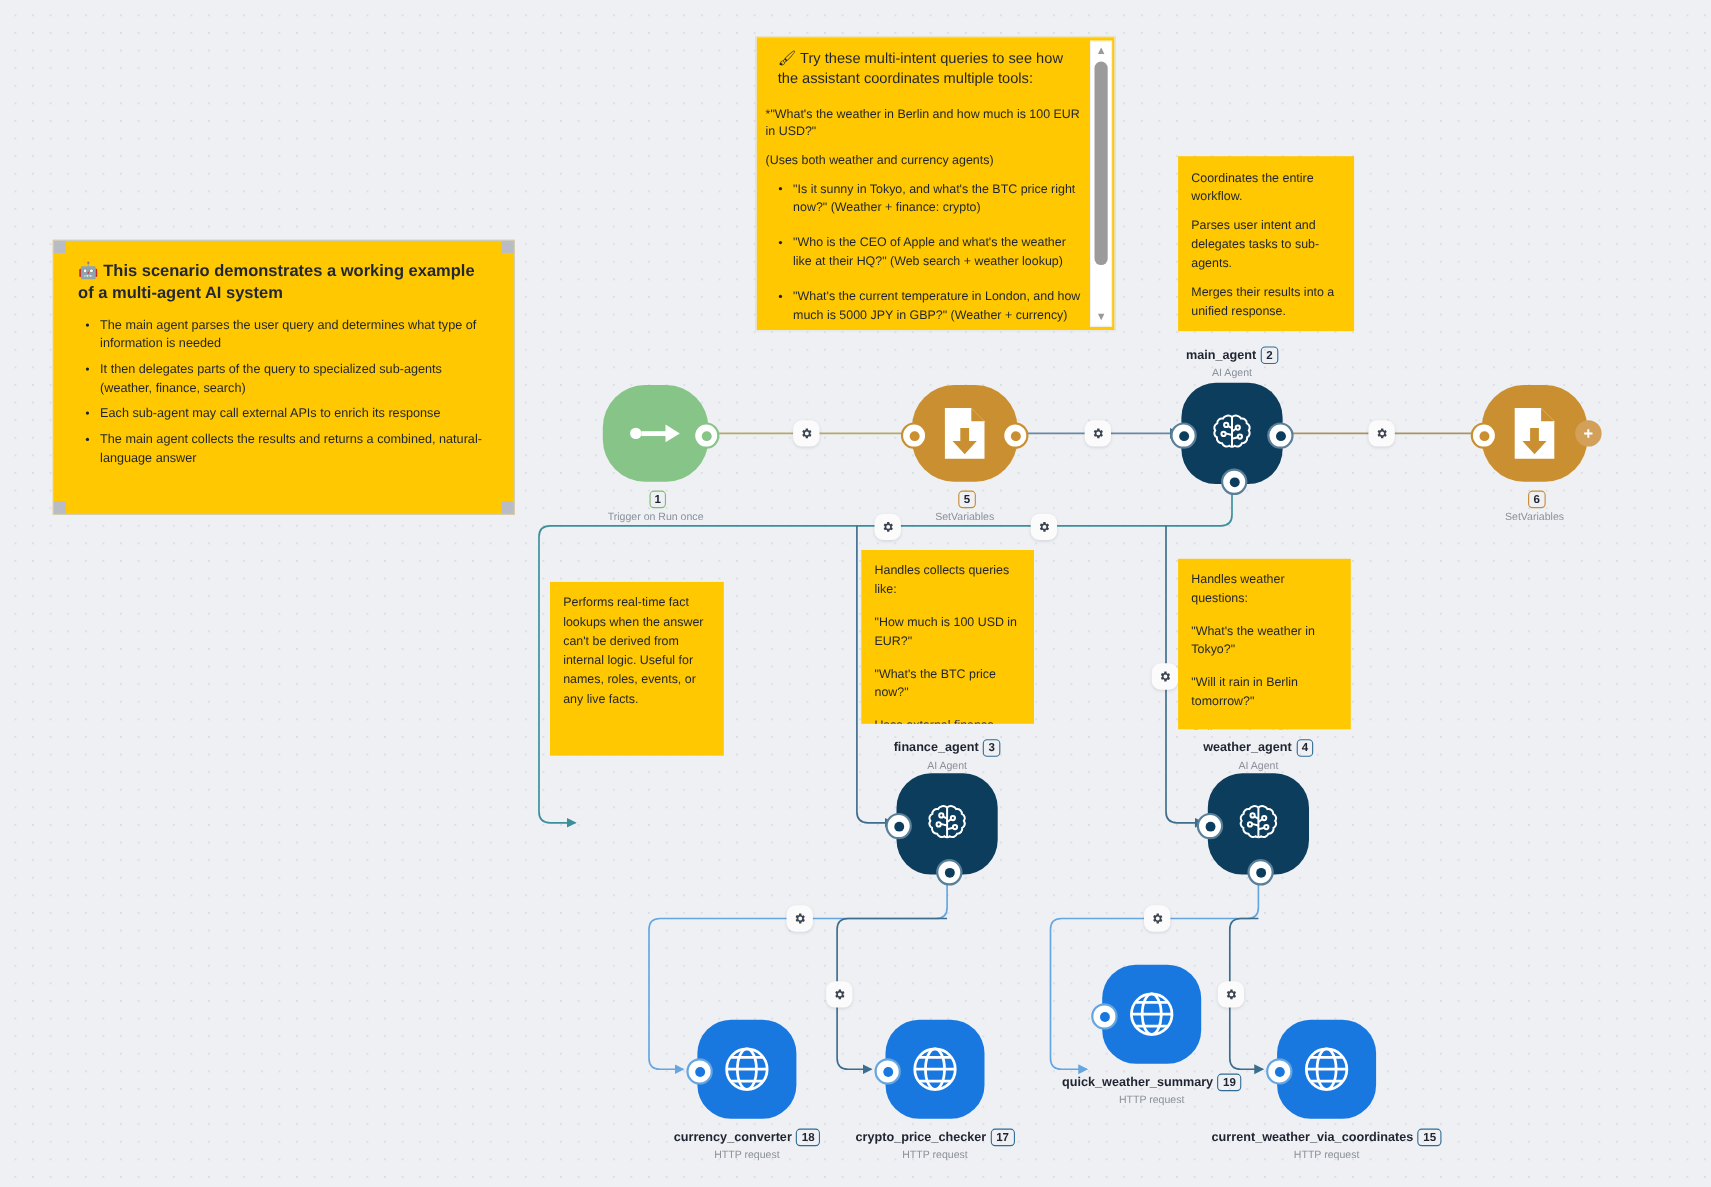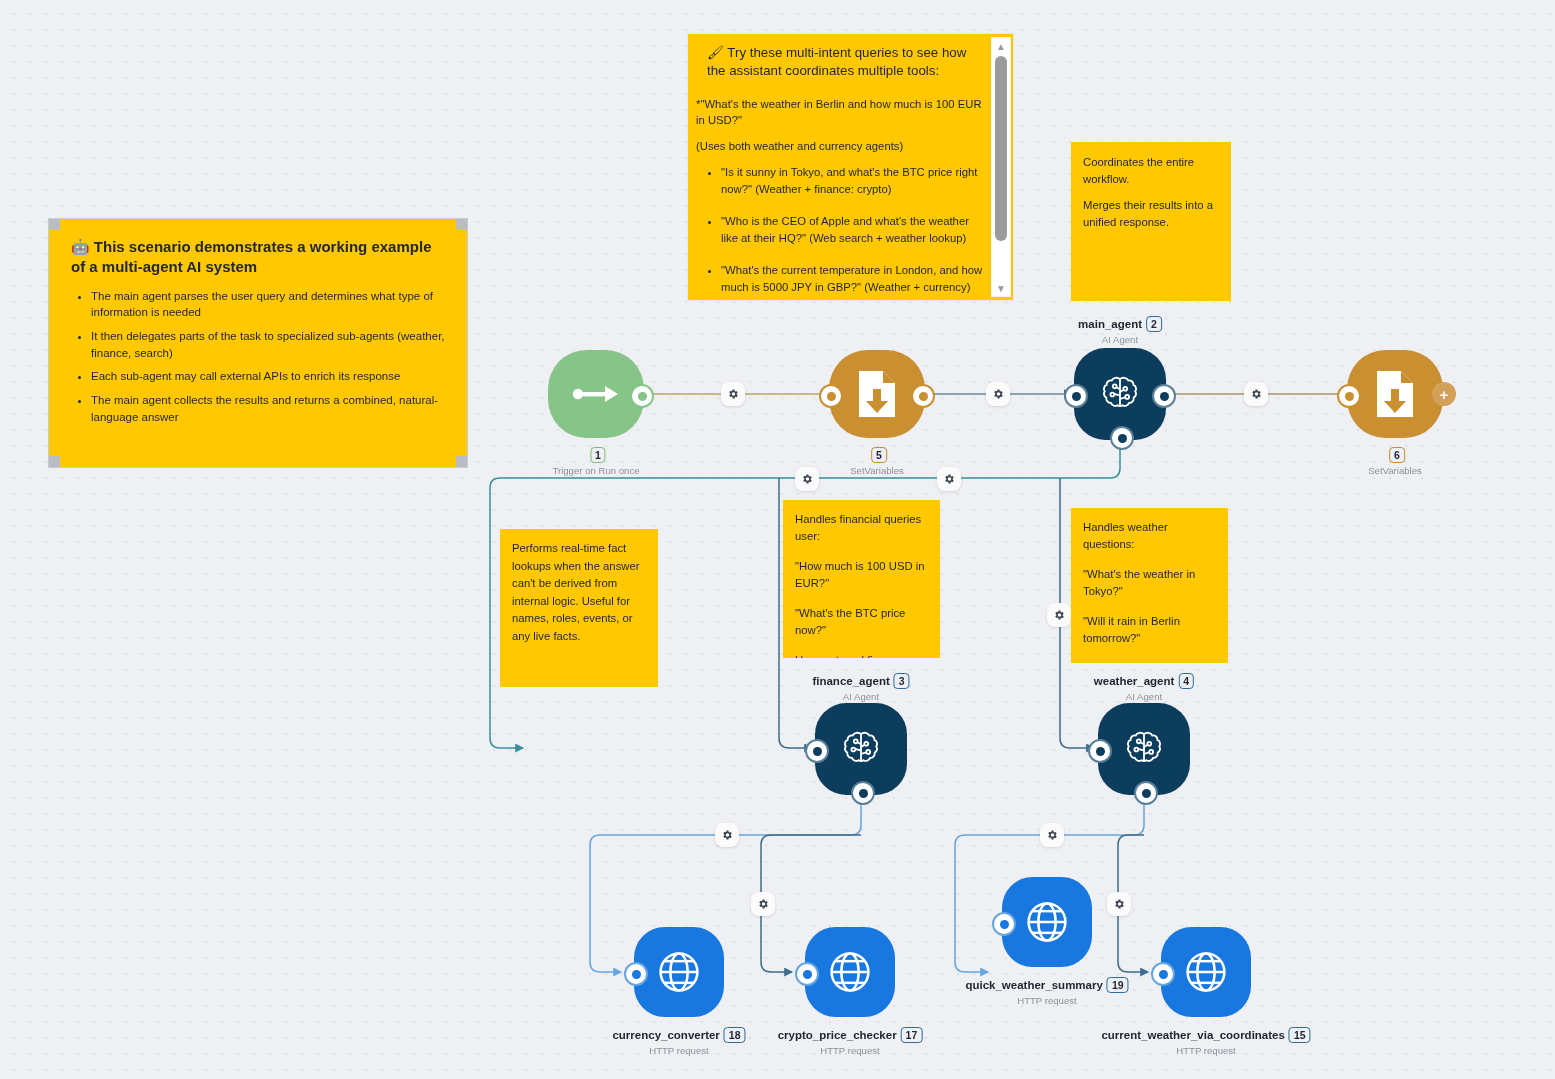--- a/index.html
+++ b/index.html
@@ -239,21 +239,21 @@
   </div>
 
   <div class="sticky" id="note-intro">
     <div class="inner">
       <div class="title">
         <span>🤖</span>
         <span>This scenario demonstrates a working example of a multi-agent AI system</span>
       </div>
       <ul>
         <li>The main agent parses the user query and determines what type of information is needed</li>
-        <li>It then delegates parts of the task to specialized sub-agents (weather, finance, search)</li>
+        <li>It then delegates parts of the query to specialized sub-agents (weather, finance, search)</li>
         <li>Each sub-agent may call external APIs to enrich its response</li>
         <li>The main agent collects the results and returns a combined, natural-language answer</li>
       </ul>
     </div>
     <div class="handle tl"></div>
     <div class="handle tr"></div>
     <div class="handle bl"></div>
     <div class="handle br"></div>
   </div>
 
@@ -273,29 +273,30 @@
     </div>
     <div class="sbar">
       <div class="arrow up">▲</div>
       <div class="thumb"></div>
       <div class="arrow down">▼</div>
     </div>
   </div>
 
   <div class="sticky" id="note-coordinates">
     <p class="nl">Coordinates the entire workflow.</p>
+    <p class="nl">Parses user intent and delegates tasks to sub-agents.</p>
     <p class="nl">Merges their results into a unified response.</p>
   </div>
 
   <div class="sticky" id="note-websearch">
     <p class="nl">Performs real-time fact lookups when the answer can't be derived from internal logic. Useful for names, roles, events, or any live facts.</p>
   </div>
 
   <div class="sticky" id="note-finance">
-    <p class="ln">Handles financial queries user:</p>
+    <p class="ln">Handles collects queries like:</p>
     <p class="ln">"How much is 100 USD in EUR?"</p>
     <p class="ln">"What's the BTC price now?"</p>
     <p class="ln">Uses external finance APIs for up-to-date data.</p>
   </div>
 
   <div class="sticky" id="note-weather">
     <p class="ln">Handles weather questions:</p>
     <p class="ln">"What's the weather in Tokyo?"</p>
     <p class="ln">"Will it rain in Berlin tomorrow?"</p>
     <p class="ln">Calls weather APIs to retrieve current or forecast data.</p>

